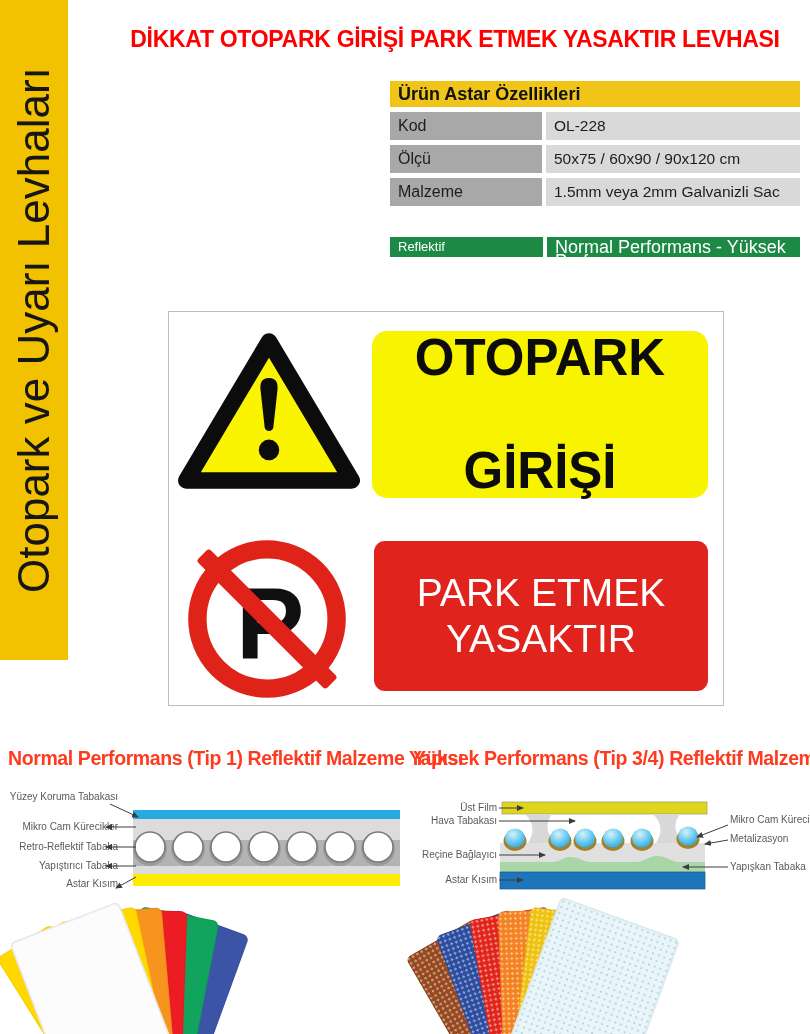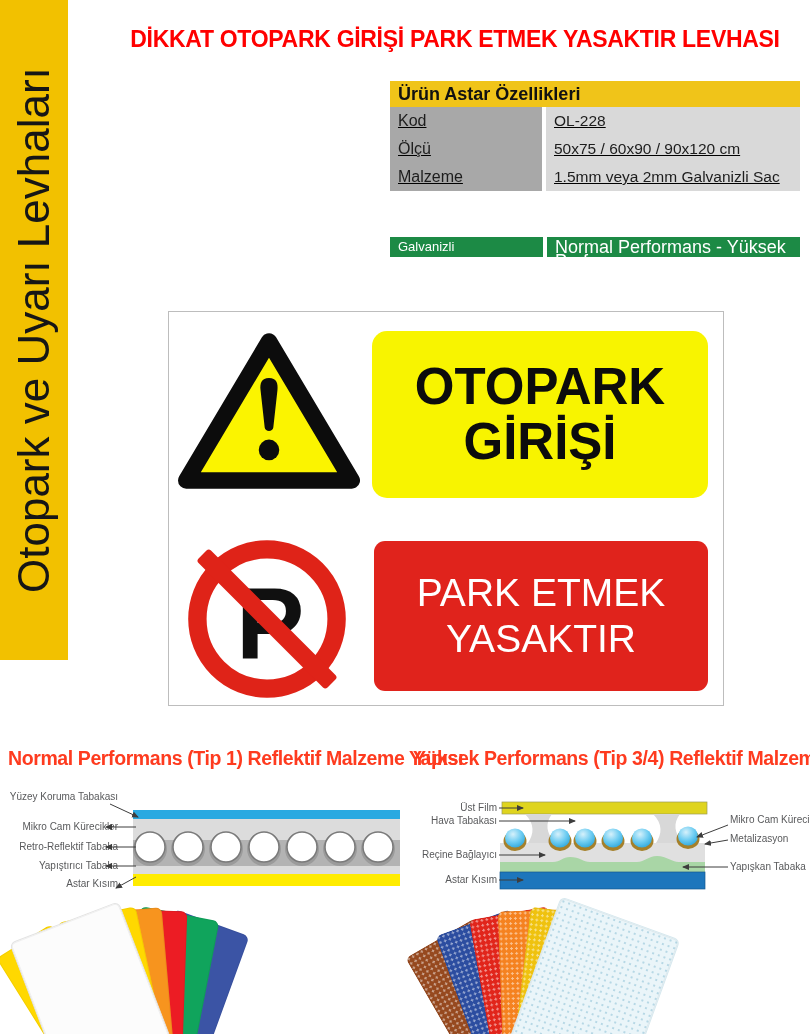--- a/index.html
+++ b/index.html
@@ -14,38 +14,38 @@
     font-size:44px;color:#161616;letter-spacing:0px;white-space:nowrap;}
 
   
   .main-title{position:absolute;left:80px;top:14px;width:726px;text-align:center;
     font-size:23px;font-weight:bold;color:#FF0000;letter-spacing:-0.3px;margin:12px;}
 
   
   .spec{position:absolute;left:390px;top:81px;width:410px;}
   .spec-header{background:#F0C419;color:#111;font-weight:bold;font-size:18px;
     padding:2px 8px;height:22px;line-height:22px;}
-  .spec-row{display:flex;text-decoration:underline;}
+  .spec-row{display:flex;margin-top:5px;}
   .spec-label{width:136px;background:#A8A8A8;color:#1d1d1d;font-size:16px;
     padding:4px 8px;height:20px;line-height:20px;}
   .spec-value{flex:1;background:#D9D9D9;color:#1d1d1d;font-size:15.5px;
     padding:4px 8px;height:20px;line-height:20px;margin-left:4px;}
   .reflective-row{position:absolute;left:390px;top:237px;width:410px;display:flex;}
   .refl-label{width:137px;background:#1C8A45;color:#fff;font-size:13px;
     padding:3px 8px;height:14px;line-height:14px;}
   .refl-value{flex:1;background:#1C8A45;color:#fff;font-size:18px;
     padding:3px 8px;height:14px;line-height:14px;margin-left:4px;}
 
   
   .sign-panel{position:absolute;left:168px;top:311px;width:554px;height:393px;
     background:#fff;border:1px solid #BDBDBD;}
   .tri-wrap{position:absolute;left:9px;top:16px;width:182px;height:166px;}
   .sign-yellow-box{position:absolute;left:203px;top:19px;width:336px;height:167px;
     background:#F8F400;border-radius:15px;display:flex;flex-direction:column;
-    align-items:center;justify-content:center;}
+    align-items:center;justify-content:space-between;}
   .sign-yellow-box .l1,.sign-yellow-box .l2{font-weight:bold;color:#0c0c0c;
     font-size:51px;line-height:1.06;letter-spacing:0px;}
   .np-wrap{position:absolute;left:18px;top:227px;width:160px;height:160px;}
   .sign-red-box{position:absolute;left:205px;top:229px;width:334px;height:150px;
     background:#E0231C;border-radius:11px;display:flex;flex-direction:column;
     align-items:center;justify-content:center;}
   .sign-red-box .l1,.sign-red-box .l2{font-weight:normal;color:#fff;
     font-size:39px;line-height:1.18;}
 
   
@@ -84,21 +84,21 @@
     <div class="spec-row">
       <div class="spec-label">Ölçü</div>
       <div class="spec-value">50x75 / 60x90 / 90x120 cm</div>
     </div>
     <div class="spec-row">
       <div class="spec-label">Malzeme</div>
       <div class="spec-value">1.5mm veya 2mm Galvanizli Sac</div>
     </div>
   </div>
   <div class="reflective-row">
-    <div class="refl-label">Galvanizli</div>
+    <div class="refl-label">Reflektif</div>
     <div class="refl-value">Normal Performans - Yüksek Performans</div>
   </div>
 
   <div class="sign-panel">
 
     <div class="tri-wrap">
       <svg width="182" height="166" viewBox="0 0 110 100">
         <polygon points="55,8 105,92 5,92" fill="#FBF400" stroke="#0c0c0c" stroke-width="10" stroke-linejoin="round"></polygon>
         <path d="M55,30 C59.5,30 60.6,33.2 60.1,37.5 L57.6,60 C57.3,62.8 52.7,62.8 52.4,60
                  L49.9,37.5 C49.4,33.2 50.5,30 55,30 Z" fill="#0c0c0c"></path>

